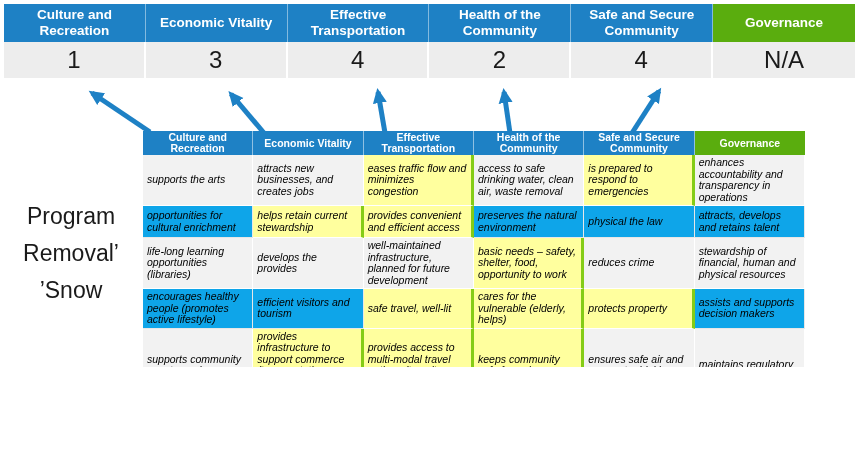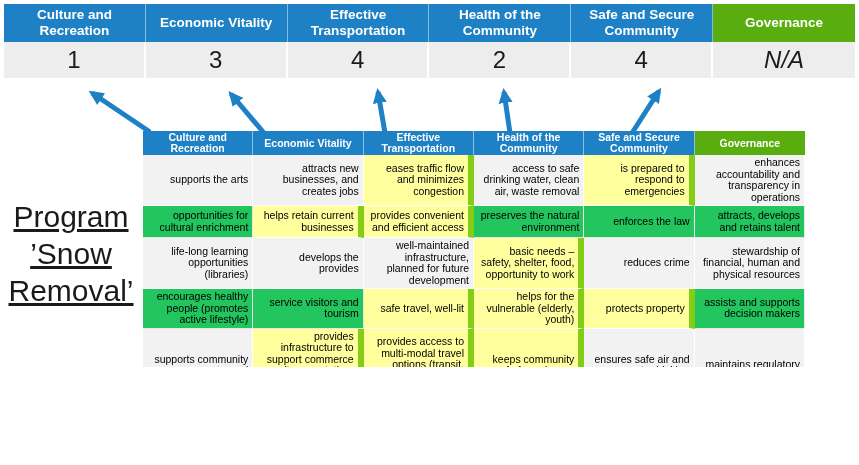--- a/index.html
+++ b/index.html
@@ -20,52 +20,52 @@
     border-right: 1px solid rgba(255,255,255,0.45);
   }
   .sum-col:last-child .sum-head { border-right: none; }
   .sum-head.green { background: #5AAD0E; }
   .sum-score {
     height: 36px; background: #EDEDED; color: #1a1a1a;
     font-size: 24px; text-align: center;
     display: flex; align-items: center; justify-content: center;
     border-right: 2px solid #fff;
   }
-  .sum-col:last-child .sum-score { border-right: none; font-style: italic; }
+  .sum-col:last-child .sum-score { border-right: none; }
 
   
   .arrows { position: absolute; left: 0; top: 80px; width: 859px; height: 55px; }
 
   
   .program-label {
     position: absolute; left: 0; top: 198px; width: 142px;
     text-align: center; color: #1a1a1a;
-    font-size: 30px; line-height: 37px; text-decoration: underline;
+    font-size: 23px; line-height: 37px;
   }
 
   
   .matrix {
     position: absolute; left: 143px; top: 131px; width: 662px;
     border-collapse: separate; border-spacing: 0; table-layout: fixed;
     font-size: 10.5px; line-height: 11.5px; color: #000;
   }
   .matrix th {
     height: 24px; background: #1E81C5; color: #fff;
     font-size: 10.5px; font-weight: bold; text-align: center;
     line-height: 11px; padding: 1px 2px;
     border-right: 1px solid rgba(255,255,255,0.5);
   }
   .matrix th.green { background: #5AAD0E; border-right: none; }
   .matrix td {
-    padding: 2px 4px; vertical-align: middle; text-align: right;
-    border-right: 1px solid #fff; border-bottom: 1px solid #fff;
+    padding: 2px 4px; vertical-align: middle; text-align: left;
+    border-right: 1px solid #fff; border-bottom: 1px solid #fff; font-style: italic;
   }
   tr.g td { background: #F2F2F2; }
-  tr.w td { background: #22c55e; border-right: 1px solid #E7E7E7; border-bottom: 1px solid #E7E7E7; }
-  .matrix td.hl { background: #FFFF9E; border-right: 6px solid #84cc16; border-bottom: 1px solid #fff; }
+  tr.w td { background: #0ea5e9; border-right: 1px solid #E7E7E7; border-bottom: 1px solid #E7E7E7; }
+  .matrix td.hl { background: #FFFF9E; border-right: 3px solid #84cc16; border-bottom: 1px solid #fff; }
   .matrix td.blank { background: #FFFFFF; border-right: 1px solid #EFEFEF; border-bottom: 1px solid #EFEFEF; }
   tr.r1 { height: 36px; } tr.r2 { height: 32px; } tr.r3 { height: 34px; }
   tr.r4 { height: 34px; } tr.r5 { height: 62px; } tr.r6 { height: 34px; }
   tr.r7 { height: 34px; }
 </style>
 </head>
 <body>
 
 <div class="slide">
 
@@ -104,22 +104,22 @@
     </defs>
     <line x1="150" y1="52" x2="92" y2="13" stroke="#1E81C5" stroke-width="5" marker-end="url(#ah)"></line>
     <line x1="264" y1="53" x2="231" y2="14" stroke="#1E81C5" stroke-width="5" marker-end="url(#ah)"></line>
     <line x1="385" y1="53" x2="378" y2="12" stroke="#1E81C5" stroke-width="5" marker-end="url(#ah)"></line>
     <line x1="510" y1="53" x2="504" y2="12" stroke="#1E81C5" stroke-width="5" marker-end="url(#ah)"></line>
     <line x1="632" y1="53" x2="659" y2="11" stroke="#1E81C5" stroke-width="5" marker-end="url(#ah)"></line>
   </svg>
 
   <div class="program-label">
     <div>Program</div>
+    <div>Removal’</div>
     <div>’Snow</div>
-    <div>Removal’</div>
   </div>
 
   <table class="matrix">
     <thead>
       <tr>
         <th>Culture and Recreation</th>
         <th>Economic Vitality</th>
         <th>Effective Transportation</th>
         <th>Health of the Community</th>
         <th>Safe and Secure Community</th>
@@ -130,39 +130,39 @@
       <tr class="g r1">
         <td>supports the arts</td>
         <td>attracts new businesses, and creates jobs</td>
         <td class="hl">eases traffic flow and minimizes congestion</td>
         <td>access to safe drinking water, clean air, waste removal</td>
         <td class="hl">is prepared to respond to emergencies</td>
         <td>enhances accountability and transparency in operations</td>
       </tr>
       <tr class="w r2">
         <td>opportunities for cultural enrichment</td>
-        <td class="hl">helps retain current businesses</td>
+        <td class="hl">helps retain current stewardship</td>
         <td class="hl">provides convenient and efficient access</td>
         <td>preserves the natural environment</td>
-        <td>enforces the law</td>
+        <td>physical the law</td>
         <td>attracts, develops and retains talent</td>
       </tr>
       <tr class="g r3">
         <td>life-long learning opportunities (libraries)</td>
         <td>develops the provides</td>
         <td>well-maintained infrastructure, planned for future development</td>
         <td class="hl">basic needs – safety, shelter, food, opportunity to work</td>
         <td>reduces crime</td>
         <td>stewardship of financial, human and physical resources</td>
       </tr>
       <tr class="w r4">
         <td>encourages healthy people (promotes active lifestyle)</td>
-        <td>service visitors and tourism</td>
+        <td>efficient visitors and tourism</td>
         <td class="hl">safe travel, well-lit</td>
-        <td class="hl">helps for the vulnerable (elderly, youth)</td>
+        <td class="hl">cares for the vulnerable (elderly, helps)</td>
         <td class="hl">protects property</td>
         <td>assists and supports decision makers</td>
       </tr>
       <tr class="g r5">
         <td>supports community events, and entertainment options</td>
         <td class="hl">provides infrastructure to support commerce (transportation, utilities, internet/communications, smart cities, etc)</td>
         <td class="hl">provides access to multi-modal travel options (transit, public transportation, bike lanes, trails)</td>
         <td class="hl">keeps community safe from danger (crime, disease, etc)</td>
         <td>ensures safe air and access to drinking water</td>
         <td>maintains regulatory compliance</td>

